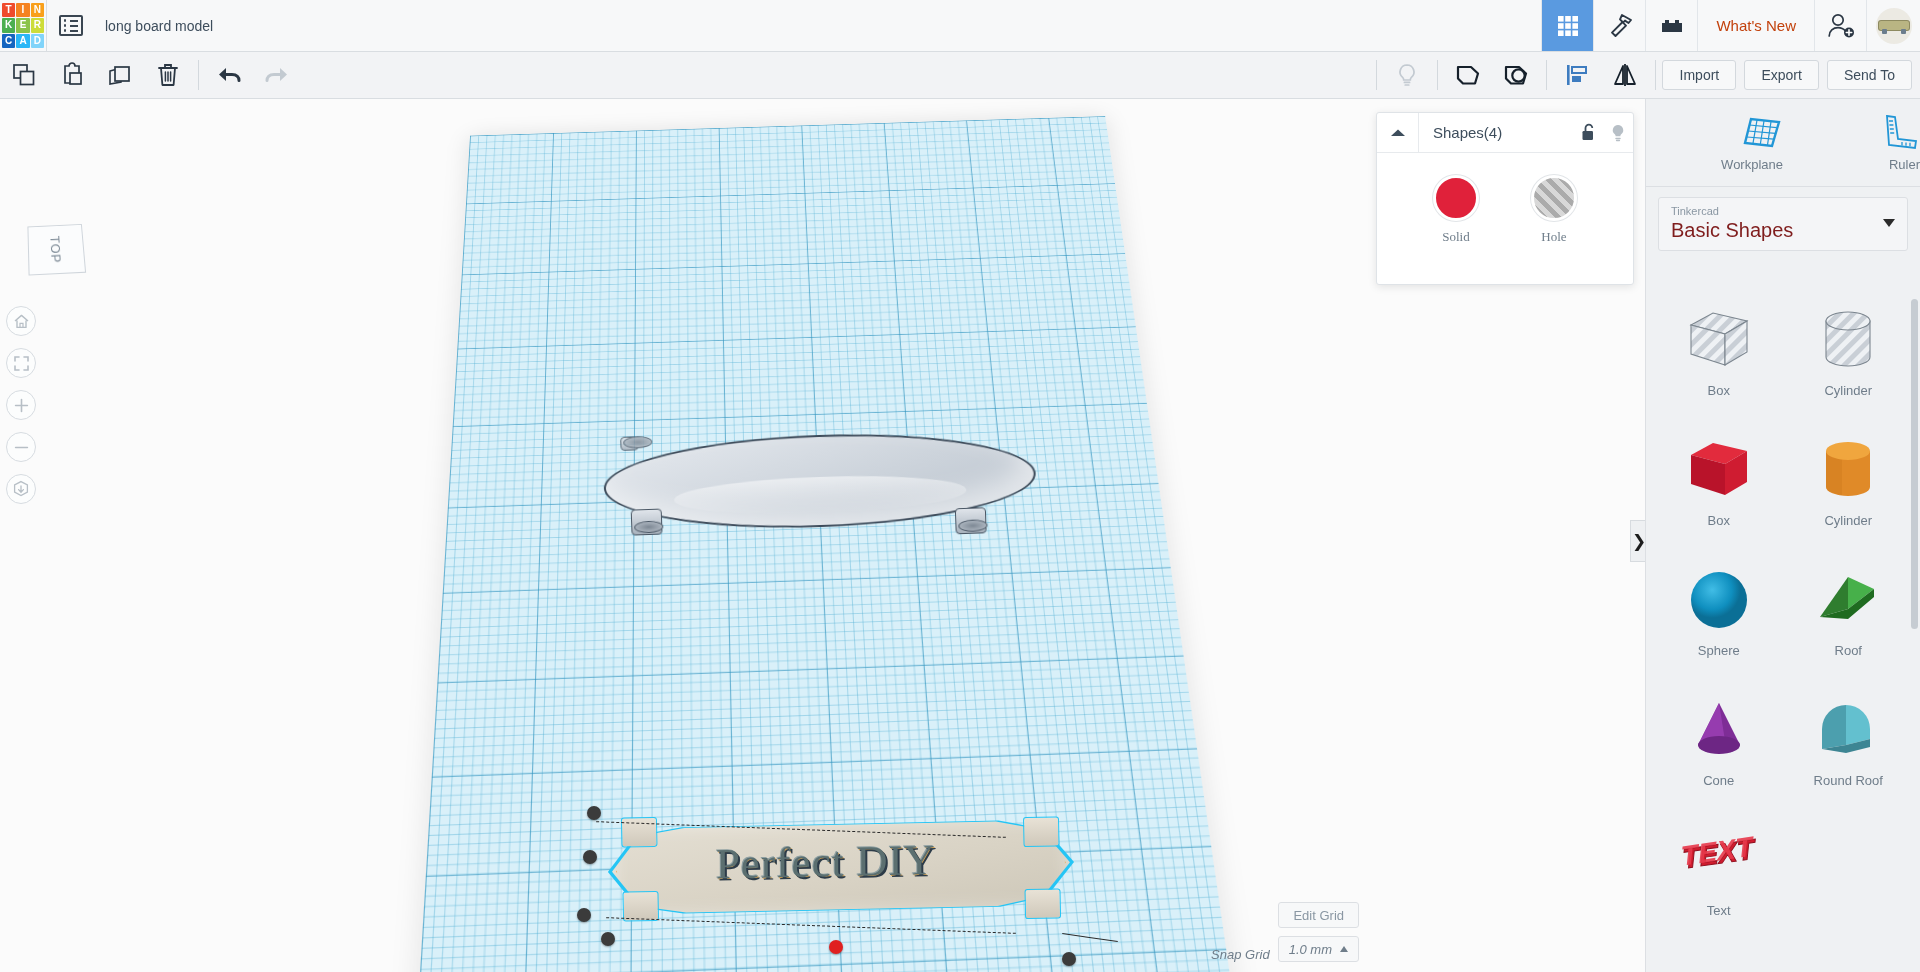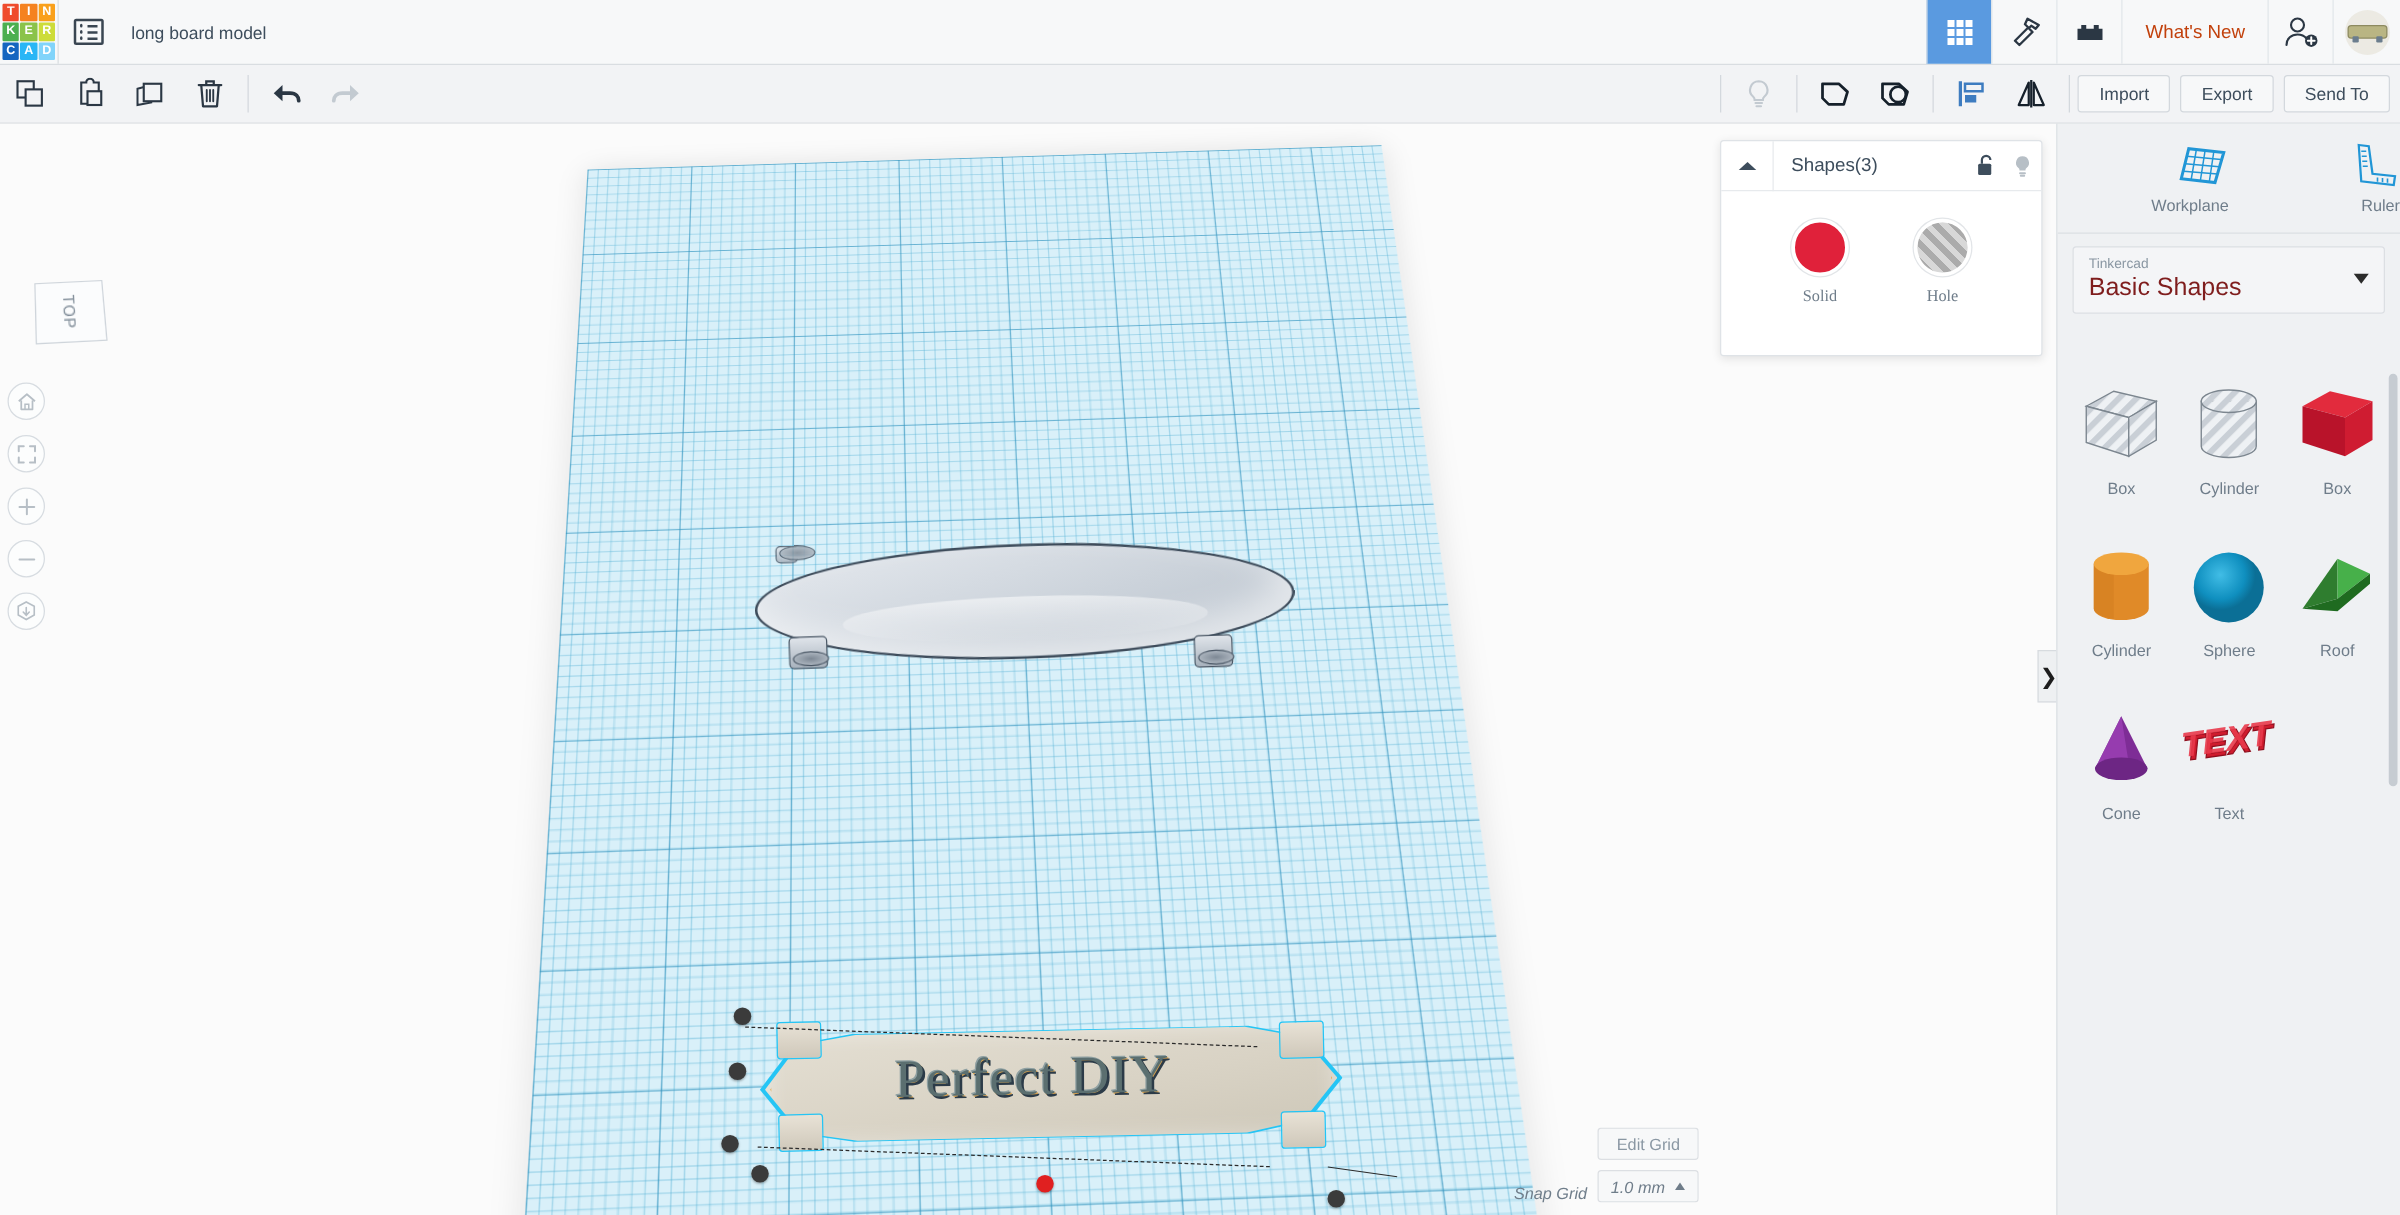--- a/index.html
+++ b/index.html
@@ -269,21 +269,21 @@
   .sb-select-sup { font-size: 11px; color: #8a97a3; }
   .sb-select-val { font-size: 20px; color: #7f1d1d; margin-top: 2px; }
   .sb-caret {
     position: absolute; right: 12px; top: 21px;
     width: 0; height: 0; border-left: 6px solid transparent; border-right: 6px solid transparent;
     border-top: 8px solid #2b2b2b;
   }
   .sb-grid {
     position: absolute; left: 0; top: 182px; width: 275px; height: 690px;
     overflow: hidden; padding: 14px 8px 0 8px;
-    display: grid; grid-template-columns: 1fr 1fr 1fr; grid-auto-rows: 130px;
+    display: grid; grid-template-columns: 1fr 1fr; grid-auto-rows: 130px;
   }
   .sb-shape {
     display: flex; flex-direction: column; align-items: center; justify-content: flex-start;
     padding-top: 10px; cursor: pointer;
   }
   .sb-shape-label { font-size: 13px; color: #6f7d8a; margin-top: 8px; }
   .sb-scroll {
     position: absolute; right: 2px; top: 200px; width: 7px; height: 330px;
     background: #c6ccd2; border-radius: 4px; cursor: pointer;
   }
@@ -571,21 +571,21 @@
 
   <div class="collapse-tab">❯</div>
 
   <div class="shapes-panel">
     <div class="sp-head">
       <div class="sp-collapse">
         <svg width="18" height="12" viewBox="0 0 18 12">
           <path d="M2 9 L9 2.6 L16 9 Z" fill="#3d4d5c"></path>
         </svg>
       </div>
-      <div class="sp-title">Shapes(3)</div>
+      <div class="sp-title">Shapes(4)</div>
       <div class="sp-ic">
         <svg width="17" height="19" viewBox="0 0 17 19">
           <rect x="2.5" y="8" width="10.5" height="9" rx="1.2" fill="#3d4d5c"></rect>
           <path d="M5.5 8 V5 a3.4 3.4 0 0 1 6.8 0" fill="none" stroke="#3d4d5c" stroke-width="1.8"></path>
         </svg>
       </div>
       <div class="sp-ic">
         <svg width="16" height="20" viewBox="0 0 16 20">
           <path d="M8 2 a5.2 5.2 0 0 1 3.2 9.3 c-.7.6-.8 1.1-.8 2 H5.6 c0-.9-.1-1.4-.8-2 A5.2 5.2 0 0 1 8 2 Z" fill="#b7bfc6"></path>
           <path d="M6 15.6 h4 M6.6 17.6 h2.8" stroke="#b7bfc6" stroke-width="1.5" stroke-linecap="round"></path>
@@ -716,20 +716,30 @@
             <svg width="66" height="66" viewBox="0 0 66 66">
               <path d="M33 6 L54 48 a22 10 0 0 1 -42 0 Z" fill="#7e2d96"></path>
               <path d="M33 6 L40 50 a22 10 0 0 1 -28 -2 Z" fill="#9a40b4" opacity=".85"></path>
               <ellipse cx="33" cy="48" rx="21" ry="9" fill="#6d2684"></ellipse>
             </svg>
           </div>
           <div class="sb-shape-label">Cone</div>
         </div>
         <div class="sb-shape">
           <div style="height: 70px; display: flex; align-items: center; justify-content: center;">
+            <svg width="72" height="62" viewBox="0 0 72 62">
+              <path d="M10 50 L10 30 a24 24 0 0 1 24 -24 L34 46 Z" fill="#4c9fae"></path>
+              <path d="M34 6 a24 24 0 0 1 24 24 L58 40 L34 46 Z" fill="#63c0cf"></path>
+              <path d="M10 50 L34 46 L58 40 L58 48 L34 54 Z" fill="#3d8593"></path>
+            </svg>
+          </div>
+          <div class="sb-shape-label">Round Roof</div>
+        </div>
+        <div class="sb-shape">
+          <div style="height: 70px; display: flex; align-items: center; justify-content: center;">
             <svg width="78" height="58" viewBox="0 0 78 58">
               <g fill="#cf1c2e" stroke="#8e0d1c" stroke-width="1" font-family="Liberation Sans">
                 <text x="6" y="38" font-size="28" font-weight="bold" transform="skewY(-8) skewX(-6)">TEXT</text>
               </g>
               <g fill="#e83a4c" opacity=".9">
                 <text x="4" y="35" font-size="28" font-weight="bold" font-family="Liberation Sans" transform="skewY(-8) skewX(-6)">TEXT</text>
               </g>
             </svg>
           </div>
           <div class="sb-shape-label">Text</div>

